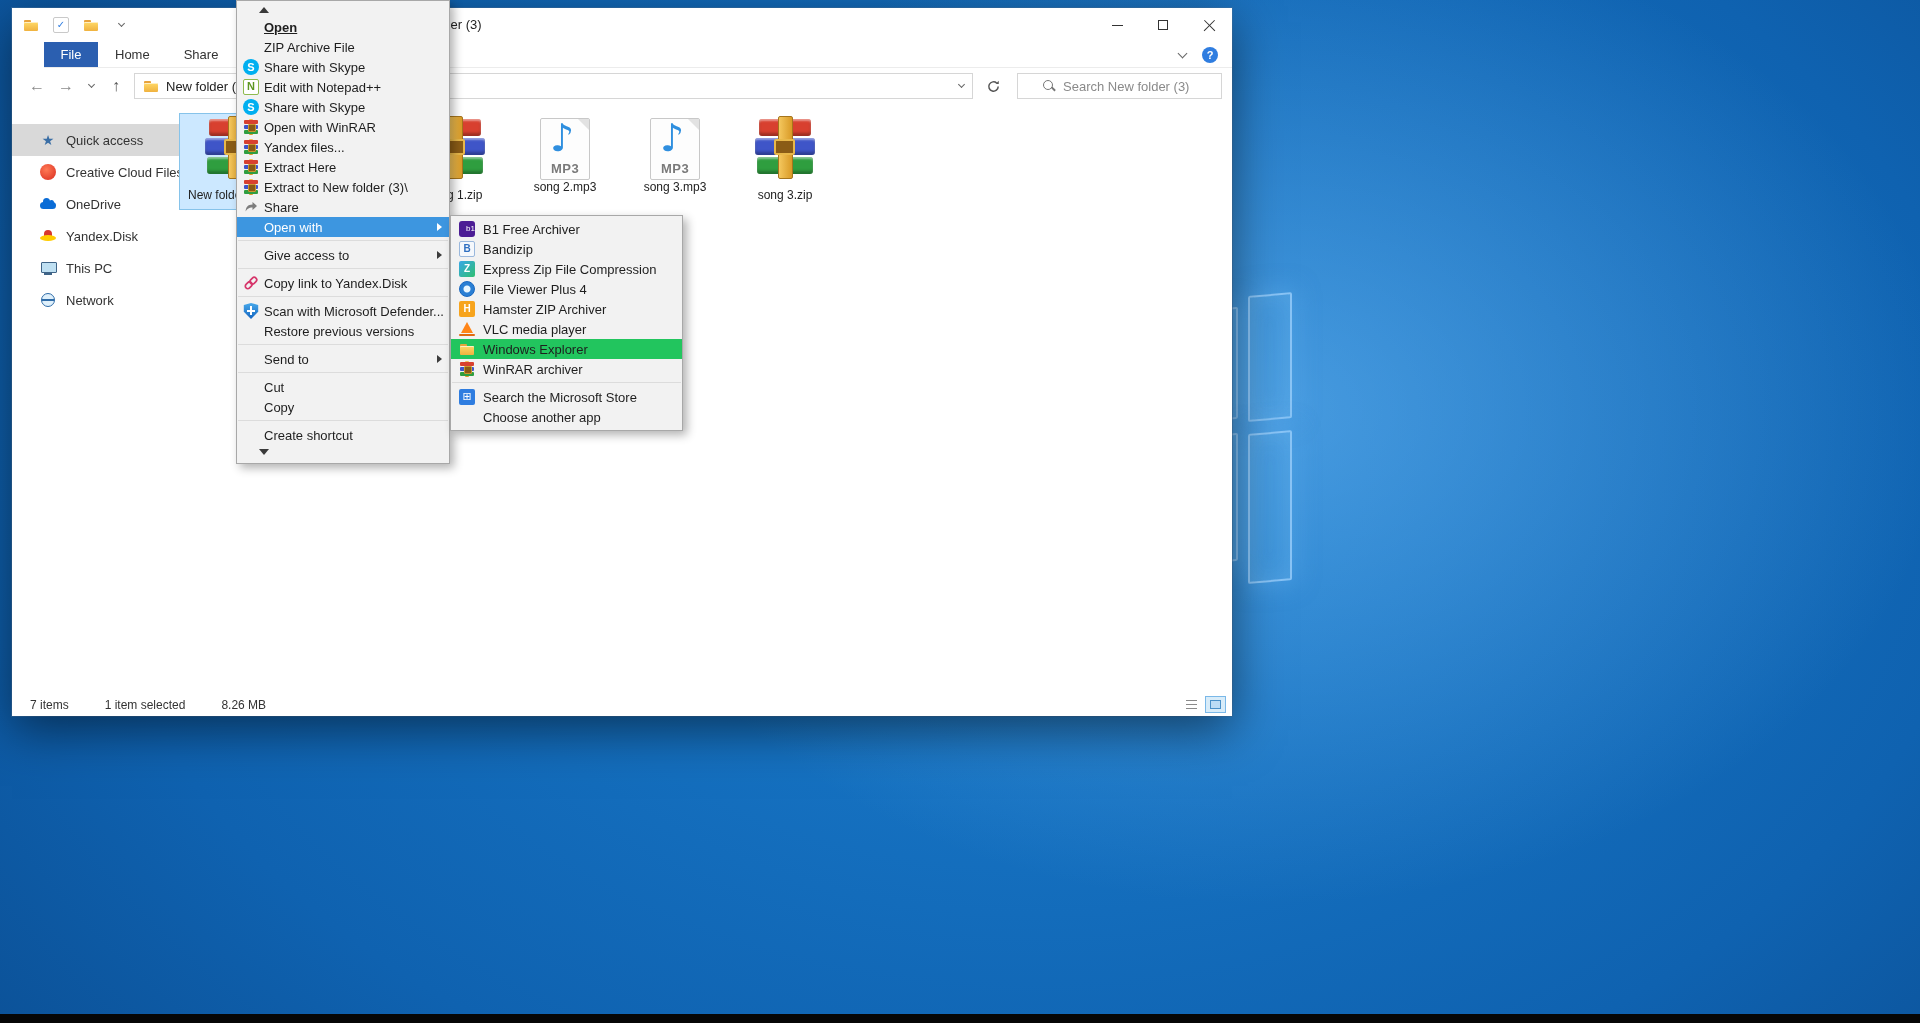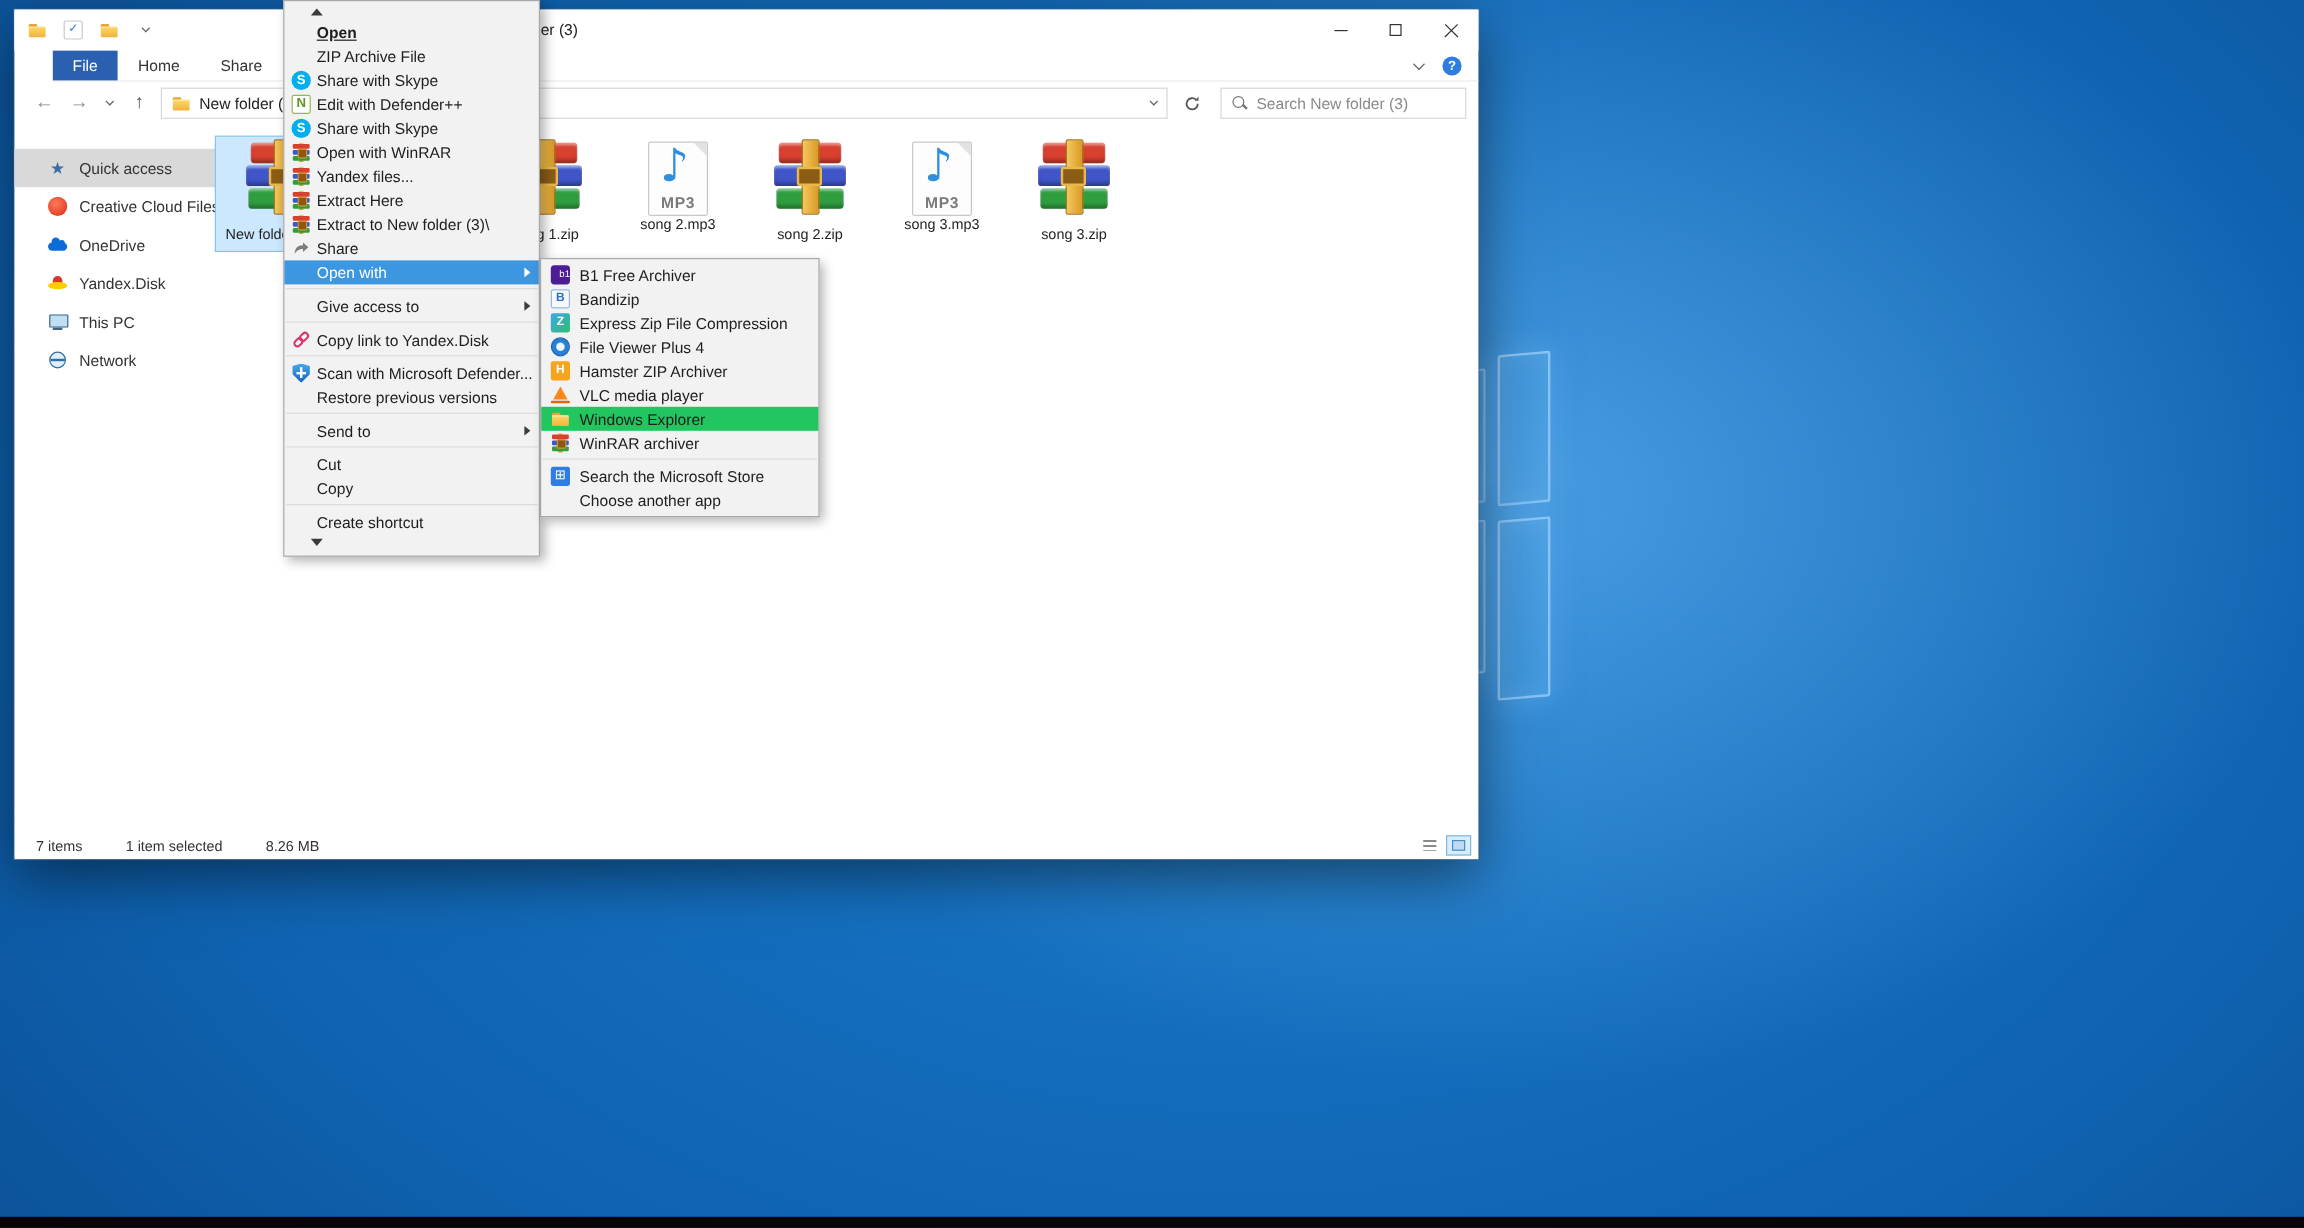--- a/index.html
+++ b/index.html
@@ -47,21 +47,21 @@
     display:flex; align-items:center; justify-content:center; }
 
   .navrow { height:36px; display:flex; align-items:center; padding:0 10px 0 14px; gap:7px; flex-shrink:0; }
   .navbtn { width:22px; text-align:center; font-size:16px; color:#8a8a8a; }
   .navbtn.up { color:#555; }
   .navchev { width:14px; display:flex; justify-content:center; }
   .addrbar { flex:1; height:26px; border:1px solid #d6d6d6; background:#fff; display:flex; align-items:center; padding:0 8px; gap:7px; }
   .addr-text { font-size:13px; color:#222; white-space:nowrap; }
   .addr-right { margin-left:auto; display:flex; align-items:center; }
   .refresh-btn { width:26px; display:flex; justify-content:center; align-items:center; }
-  .searchbox { width:205px; height:26px; border:1px solid #d6d6d6; background:#fff; display:flex; align-items:center; padding:0 9px; gap:8px; margin-left:4px; }
+  .searchbox { width:205px; height:26px; border:1px solid #d6d6d6; background:#fff; display:flex; align-items:center; padding:0 25px; gap:8px; margin-left:4px; }
   .mag { position:relative; width:12px; height:12px; flex-shrink:0; }
   .mag:before { content:""; position:absolute; left:0; top:0; width:8px; height:8px; border:1.5px solid #777; border-radius:50%; }
   .mag:after { content:""; position:absolute; left:8px; top:8px; width:5px; height:1.5px; background:#777; transform:rotate(45deg); }
   .search-input { border:none; outline:none; flex:1; font-size:13px; color:#333; font-family:inherit; background:transparent; }
   .search-input::placeholder { color:#8a8a8a; }
 
   .winbody { flex:1; display:flex; min-height:0; }
   .sidebar { width:168px; padding-top:20px; flex-shrink:0; }
   .side-item { height:32px; display:flex; align-items:center; gap:10px; padding-left:28px; font-size:13px; color:#333; white-space:nowrap; }
   .side-item.sel { background:#d9d9d9; }
@@ -298,29 +298,20 @@
         </div>
 
         <div class="fitem">
           <span class="ficon mp3-64">
               <span class="note">♪</span>
               <span class="mlabel">MP3</span>
             </span>
           <span class="fname">song 2.mp3</span>
         </div>
 
-        <div class="fitem">
-          <span class="ficon rar64">
-              <i class="b-red"></i>
-              <i class="b-blue"></i>
-              <i class="b-green"></i>
-              <span class="buckle"></span>
-            </span>
-          <span class="fname">song 2.zip</span>
-        </div>
 
         <div class="fitem">
           <span class="ficon mp3-64">
               <span class="note">♪</span>
               <span class="mlabel">MP3</span>
             </span>
           <span class="fname">song 3.mp3</span>
         </div>
 
         <div class="fitem">
@@ -363,21 +354,21 @@
     </div>
   <div class="mi">
       <span>ZIP Archive File</span>
     </div>
   <div class="mi">
       <span class="ic i16 skype">S</span>
       <span>Share with Skype</span>
     </div>
   <div class="mi">
       <span class="ic i16 npp">N</span>
-      <span>Edit with Defender++</span>
+      <span>Edit with Notepad++</span>
     </div>
   <div class="mi">
       <span class="ic i16 skype">S</span>
       <span>Share with Skype</span>
     </div>
   <div class="mi">
       <span class="ic i16 rar16">
         <i class="r1"></i>
         <i class="r2"></i>
         <i class="r3"></i>

